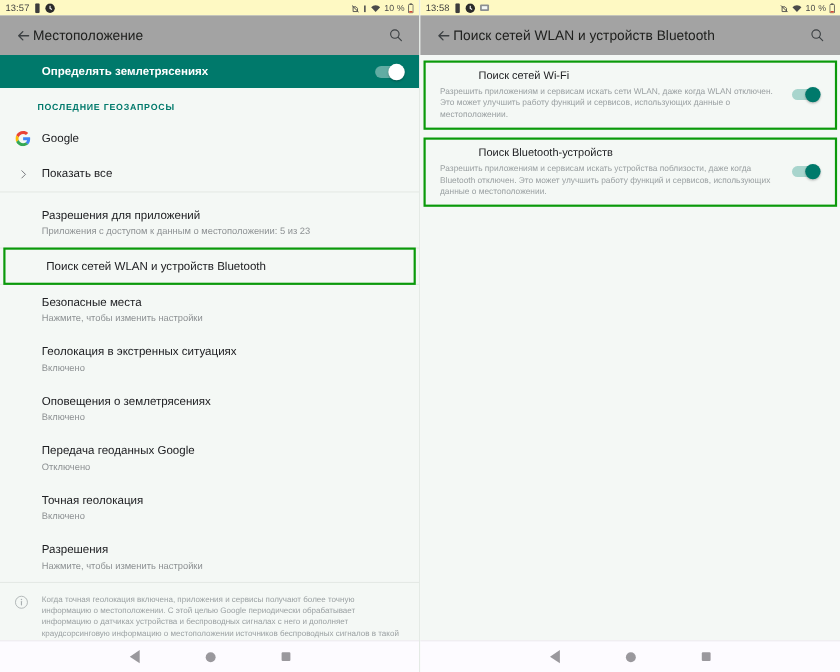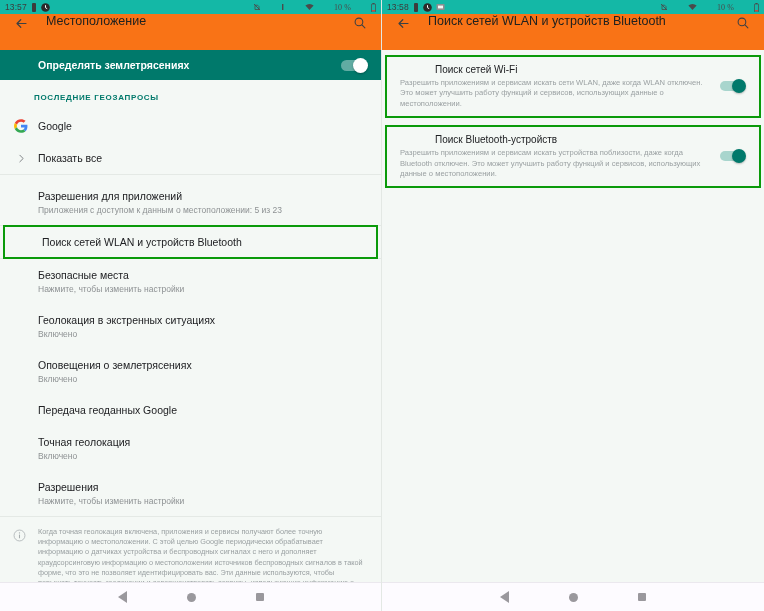--- a/index.html
+++ b/index.html
@@ -15,39 +15,38 @@
     position: relative;
     background: #f4f8f5;
     display: flex; flex-direction: column;
     overflow: hidden;
   }
   .phone.left { border-right: 1px solid #e3e8e4; }
 
   
   .statusbar {
     height: 14px; min-height: 14px;
-    background: #14b8a6;
+    background: #fef9c3;
     display: flex; align-items: center;
     padding: 0 5px;
     font-size: 8.5px; color: #4a4a4a;
     letter-spacing: 0.1px;
   }
   .sb-left { display: flex; align-items: center; gap: 4px; }
-  .sb-right { margin-left: auto; display: flex; align-items: flex-start; gap: 20px; font-family: Liberation Serif, serif; }
+  .sb-right { margin-left: auto; display: flex; align-items: flex-end; gap: 3px; }
   .sb-time { font-size: 8.5px; color: #3c3c3c; }
   .sb-ico { display: inline-flex; align-items: center; }
   .sb-pct { font-size: 8px; color: #4a4a4a; }
 
   
   .appbar {
     height: 36px; min-height: 36px;
-    background: #f97316;
-    display: flex; align-items: flex-start;
+    background: #a3a3a3;
+    display: flex; align-items: center;
     padding: 0 12px;
-    gap: 16px;
   }
   .appbar .title {
     font-size: 12.5px; color: #20211f; font-weight: 500;
     flex: 1; white-space: nowrap; overflow: hidden; text-overflow: ellipsis;
   }
   .ic-btn { width: 18px; height: 18px; display:flex; align-items:center; justify-content:center; cursor: pointer; }
 
   
   .master {
     background: #00796b;
@@ -283,20 +282,21 @@
       <div class="row">
         <span class="texts">
           <div class="t1">Оповещения о землетрясениях</div>
           <div class="t2">Включено</div>
         </span>
       </div>
 
       <div class="row">
         <span class="texts">
           <div class="t1">Передача геоданных Google</div>
+          <div class="t2">Отключено</div>
         </span>
       </div>
 
       <div class="row">
         <span class="texts">
           <div class="t1">Точная геолокация</div>
           <div class="t2">Включено</div>
         </span>
       </div>
 

